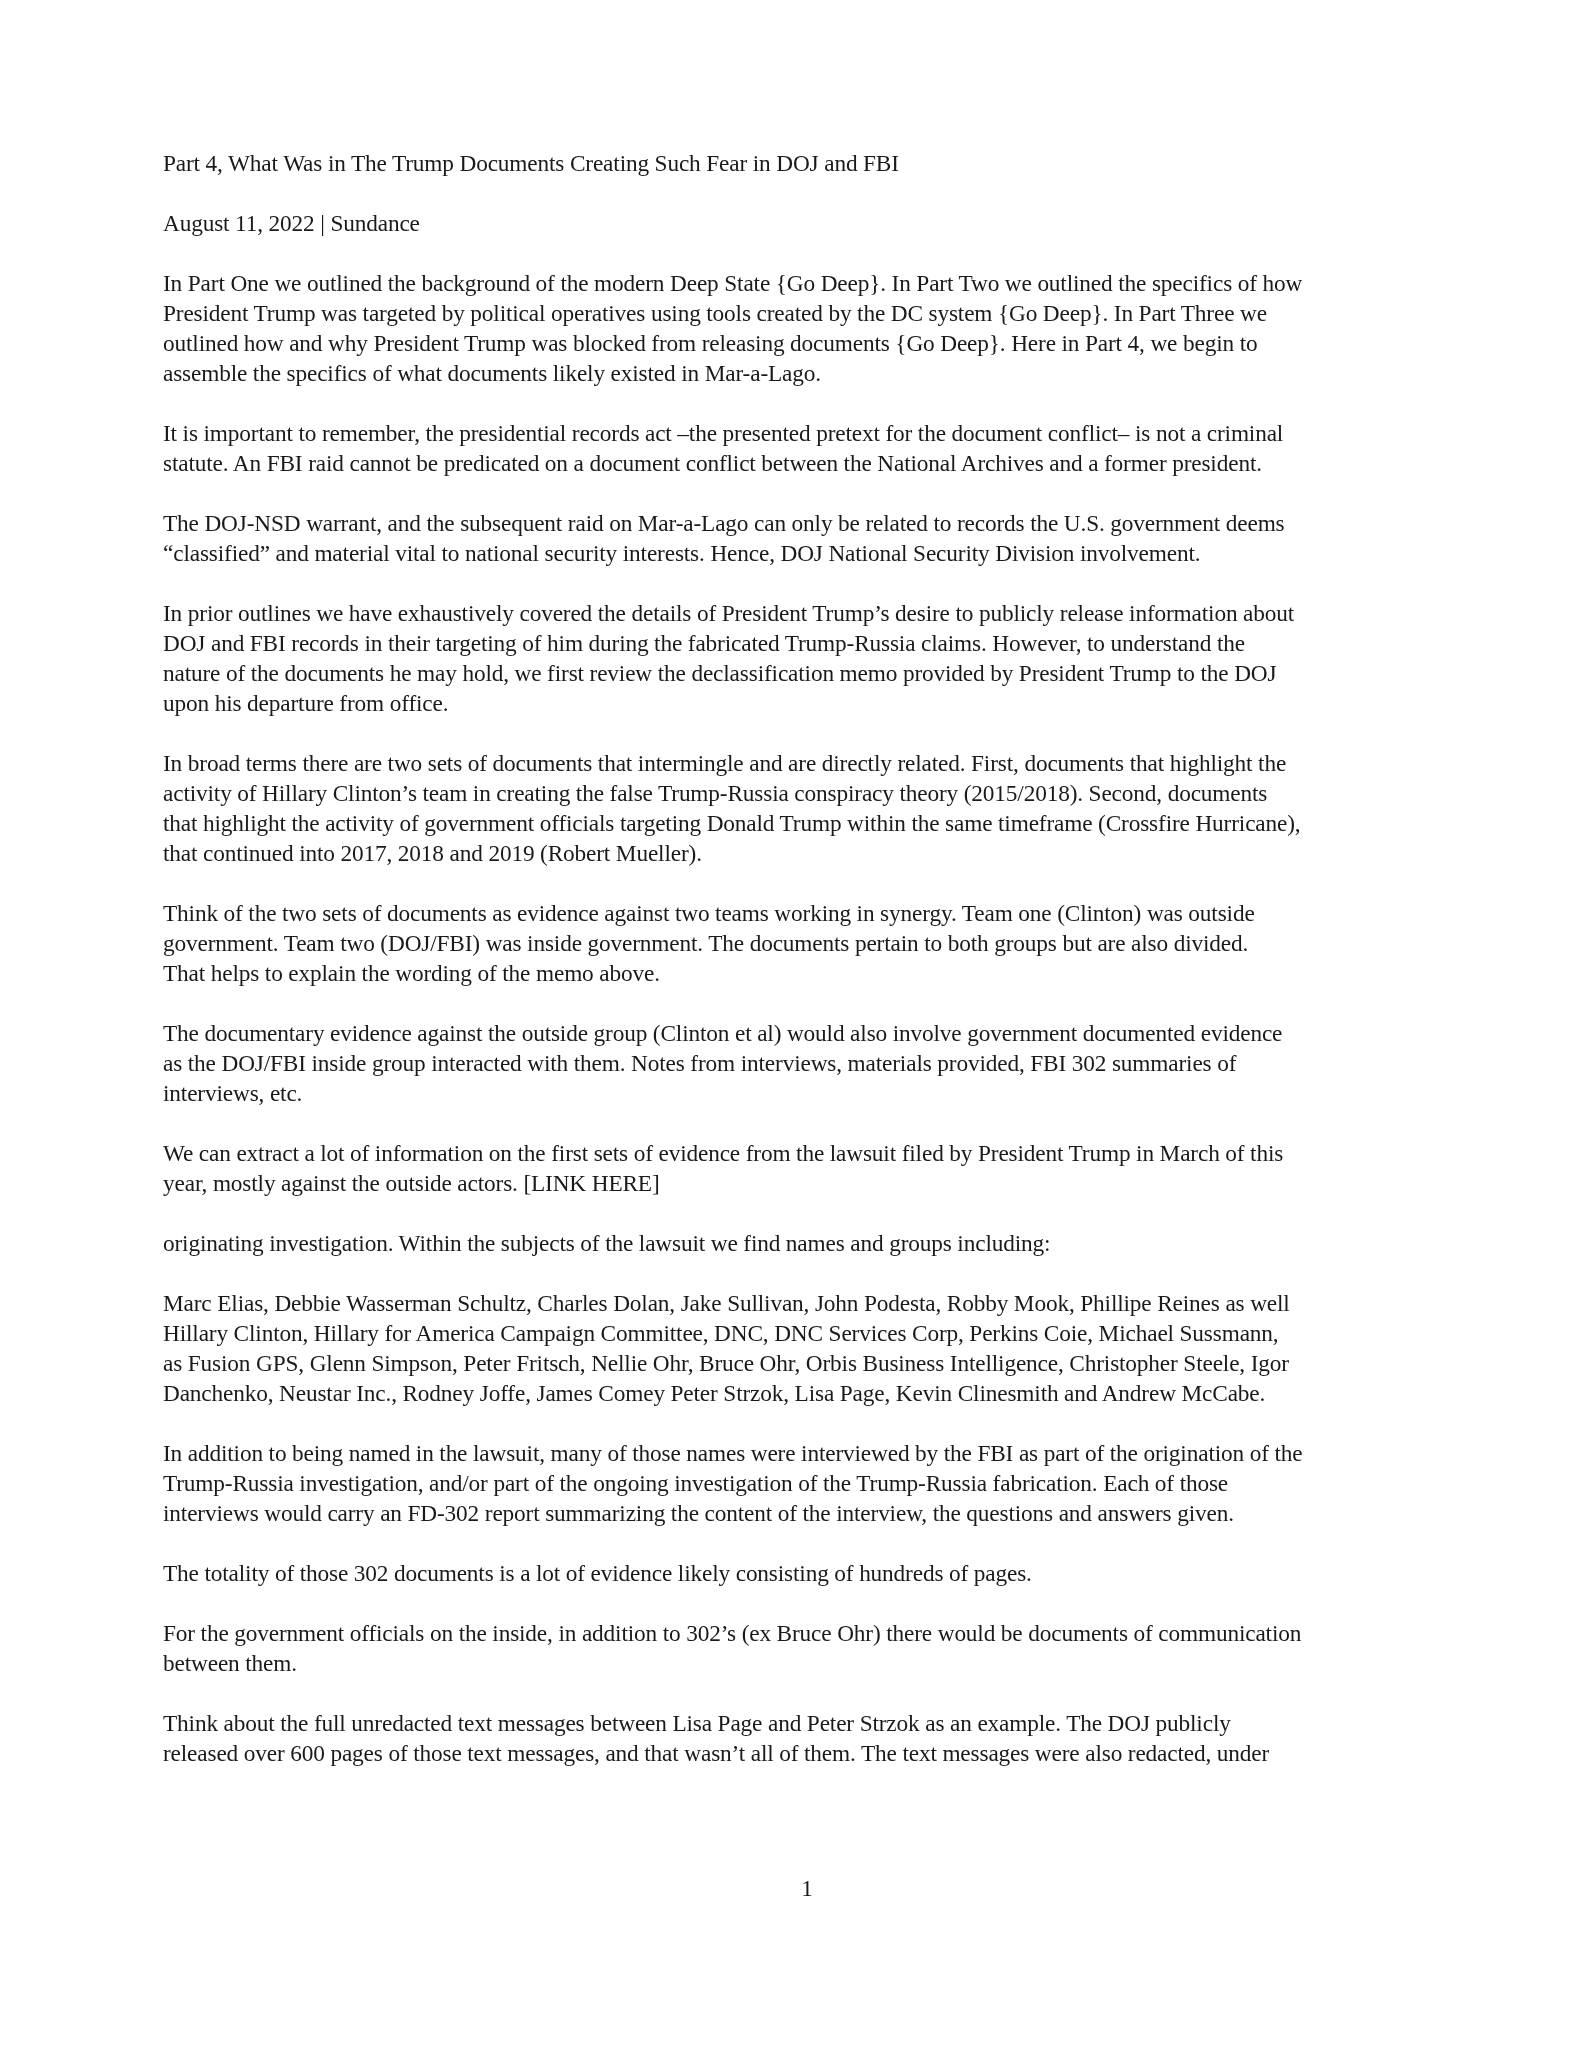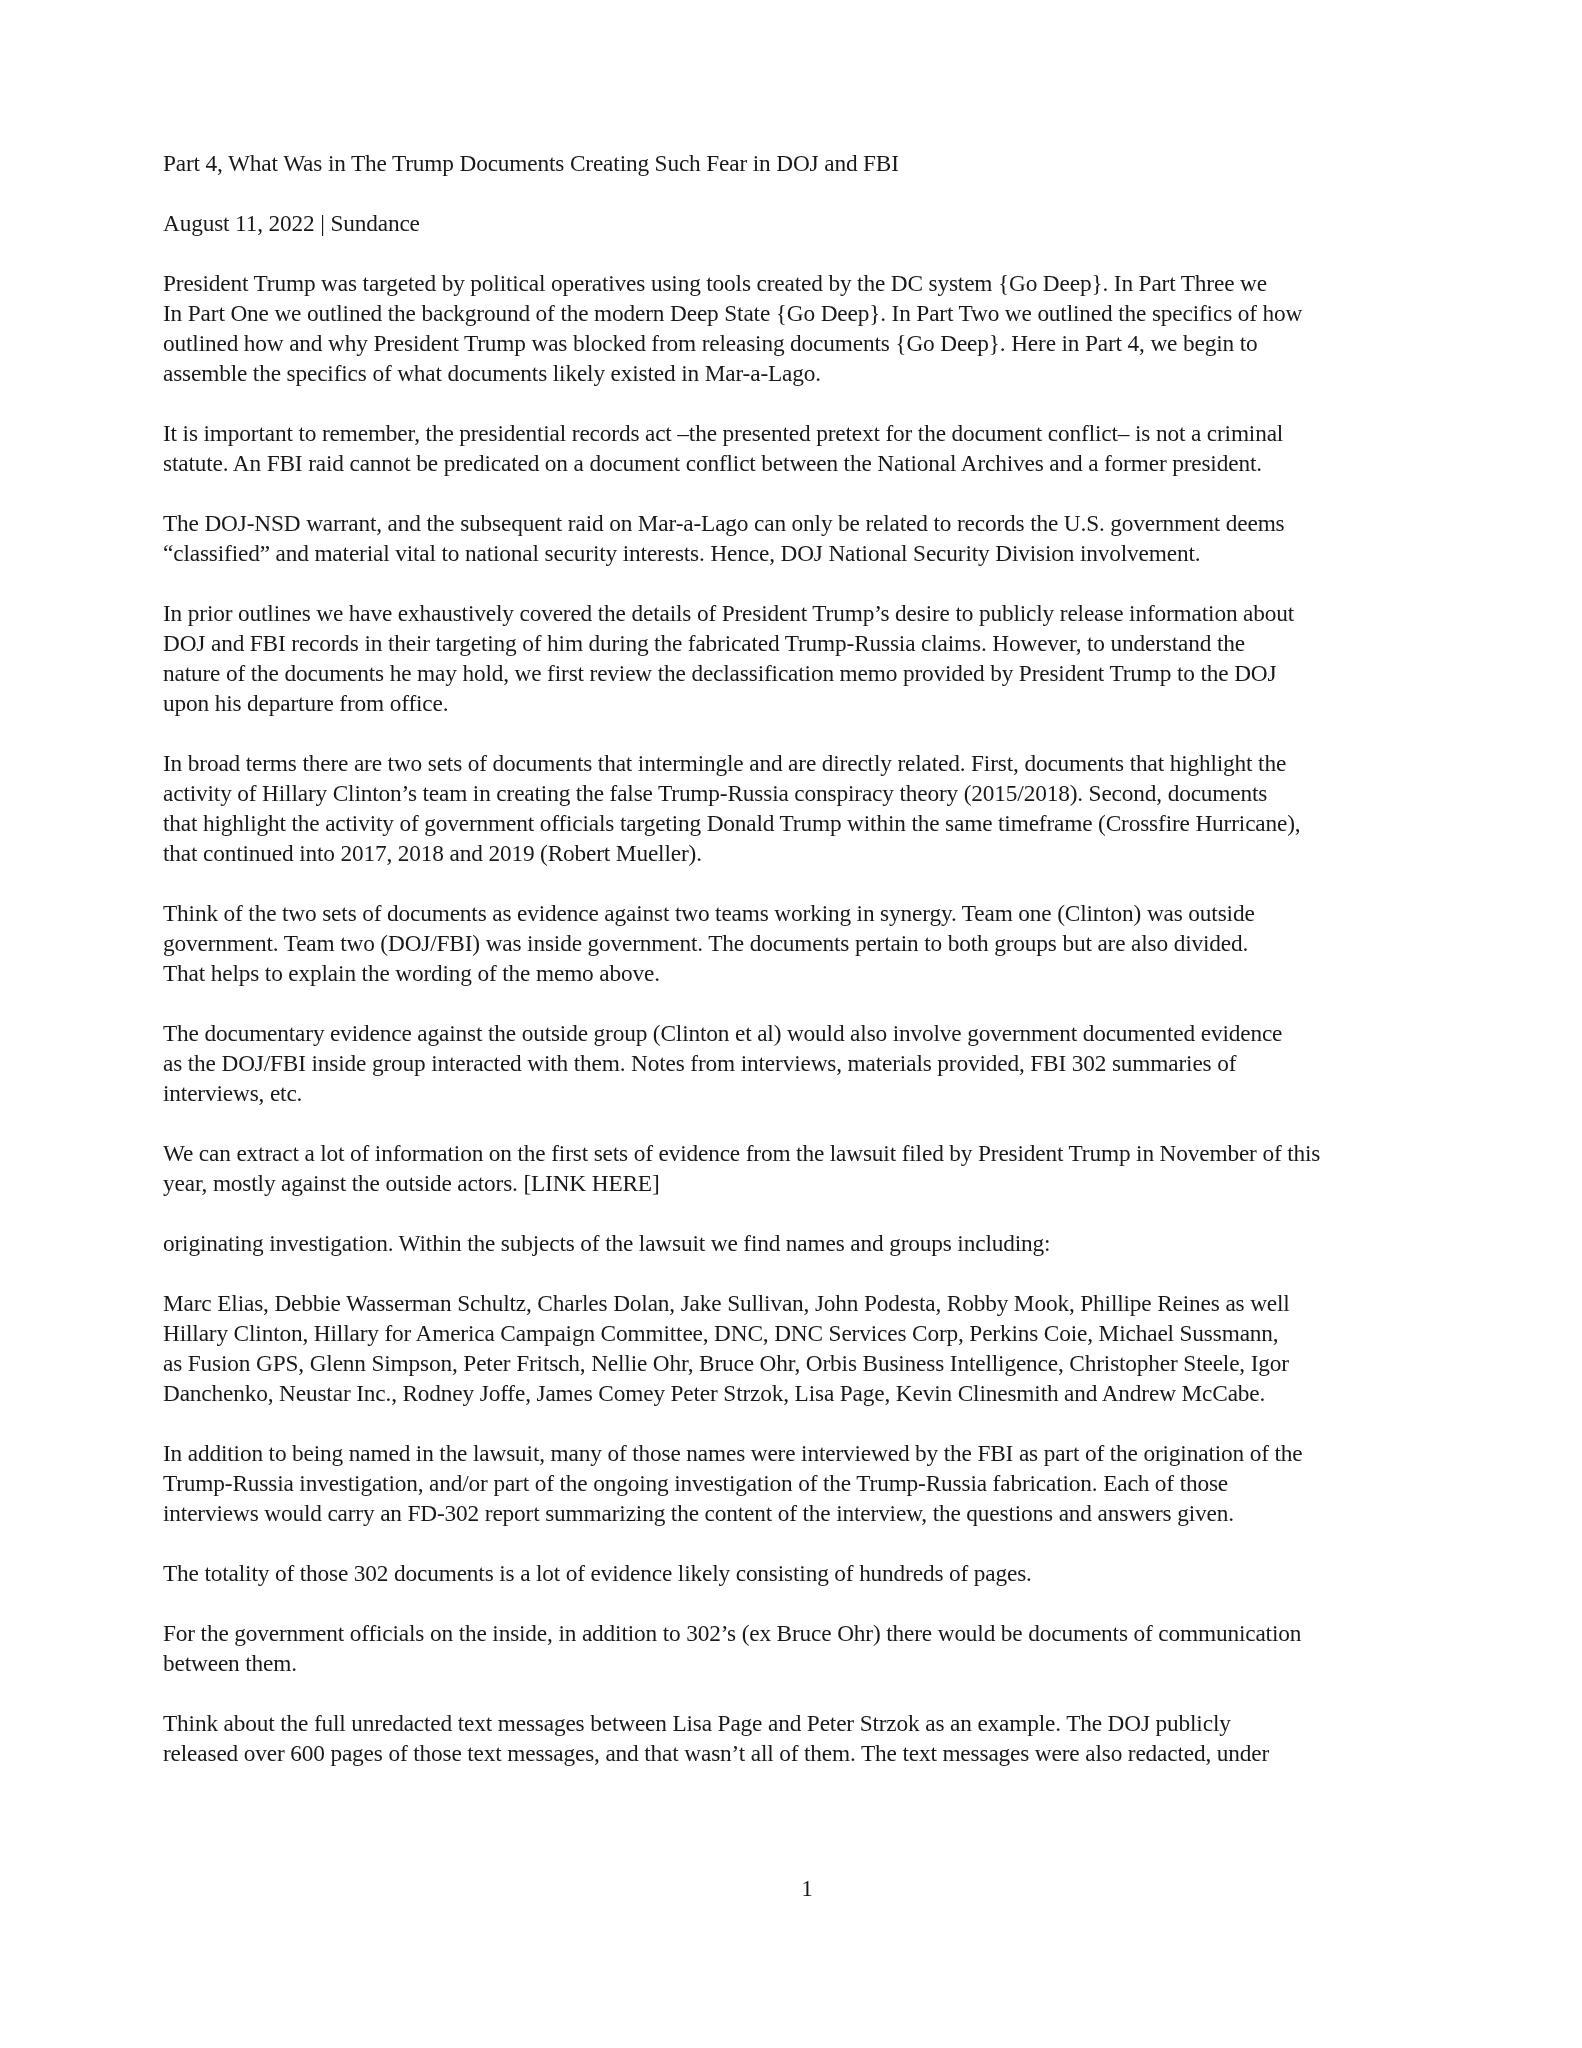--- a/index.html
+++ b/index.html
@@ -55,22 +55,22 @@
 <div class="page">
   <div class="content">
     <div class="line-block">
       <span class="line">Part 4, What Was in The Trump Documents Creating Such Fear in DOJ and FBI</span>
     </div>
     <div class="line-block">
       <span class="line">August 11, 2022 | Sundance</span>
     </div>
     <div id="paragraphs">
         <div class="line-block">
+          <span class="line">In Part One we outlined the background of the modern Deep State {Go Deep}. In Part Two we outlined the specifics of how</span>
           <span class="line">President Trump was targeted by political operatives using tools created by the DC system {Go Deep}.  In Part Three we</span>
-          <span class="line">In Part One we outlined the background of the modern Deep State {Go Deep}. In Part Two we outlined the specifics of how</span>
           <span class="line">outlined how and why President Trump was blocked from releasing documents {Go Deep}.  Here in Part 4, we begin to</span>
           <span class="line">assemble the specifics of what documents likely existed in Mar-a-Lago.</span>
         </div>
         <div class="line-block">
           <span class="line">It is important to remember, the presidential records act –the presented pretext for the document conflict– is not a criminal</span>
           <span class="line">statute.  An FBI raid cannot be predicated on a document conflict between the National Archives and a former president.</span>
         </div>
         <div class="line-block">
           <span class="line">The DOJ-NSD warrant, and the subsequent raid on Mar-a-Lago can only be related to records the U.S. government deems</span>
           <span class="line">“classified” and material vital to national security interests.  Hence, DOJ National Security Division involvement.</span>
@@ -91,21 +91,21 @@
           <span class="line">Think of the two sets of documents as evidence against two teams working in synergy.  Team one (Clinton) was outside</span>
           <span class="line">government. Team two (DOJ/FBI) was inside government.  The documents pertain to both groups but are also divided.</span>
           <span class="line">That helps to explain the wording of the memo above.</span>
         </div>
         <div class="line-block">
           <span class="line">The documentary evidence against the outside group (Clinton et al) would also involve government documented evidence</span>
           <span class="line">as the DOJ/FBI inside group interacted with them.  Notes from interviews, materials provided, FBI 302 summaries of</span>
           <span class="line">interviews, etc.</span>
         </div>
         <div class="line-block">
-          <span class="line">We can extract a lot of information on the first sets of evidence from the lawsuit filed by President Trump in November of this</span>
+          <span class="line">We can extract a lot of information on the first sets of evidence from the lawsuit filed by President Trump in March of this</span>
           <span class="line">year, mostly against the outside actors. [LINK HERE]</span>
         </div>
         <div class="line-block">
           <span class="line">originating investigation.  Within the subjects of the lawsuit we find names and groups including:</span>
         </div>
         <div class="line-block">
           <span class="line">Marc Elias, Debbie Wasserman Schultz, Charles Dolan, Jake Sullivan, John Podesta, Robby Mook, Phillipe Reines as well</span>
           <span class="line">Hillary Clinton, Hillary for America Campaign Committee, DNC, DNC Services Corp, Perkins Coie, Michael Sussmann,</span>
           <span class="line">as Fusion GPS, Glenn Simpson, Peter Fritsch, Nellie Ohr, Bruce Ohr, Orbis Business Intelligence, Christopher Steele, Igor</span>
           <span class="line">Danchenko, Neustar Inc., Rodney Joffe, James Comey Peter Strzok, Lisa Page, Kevin Clinesmith and Andrew McCabe.</span>

